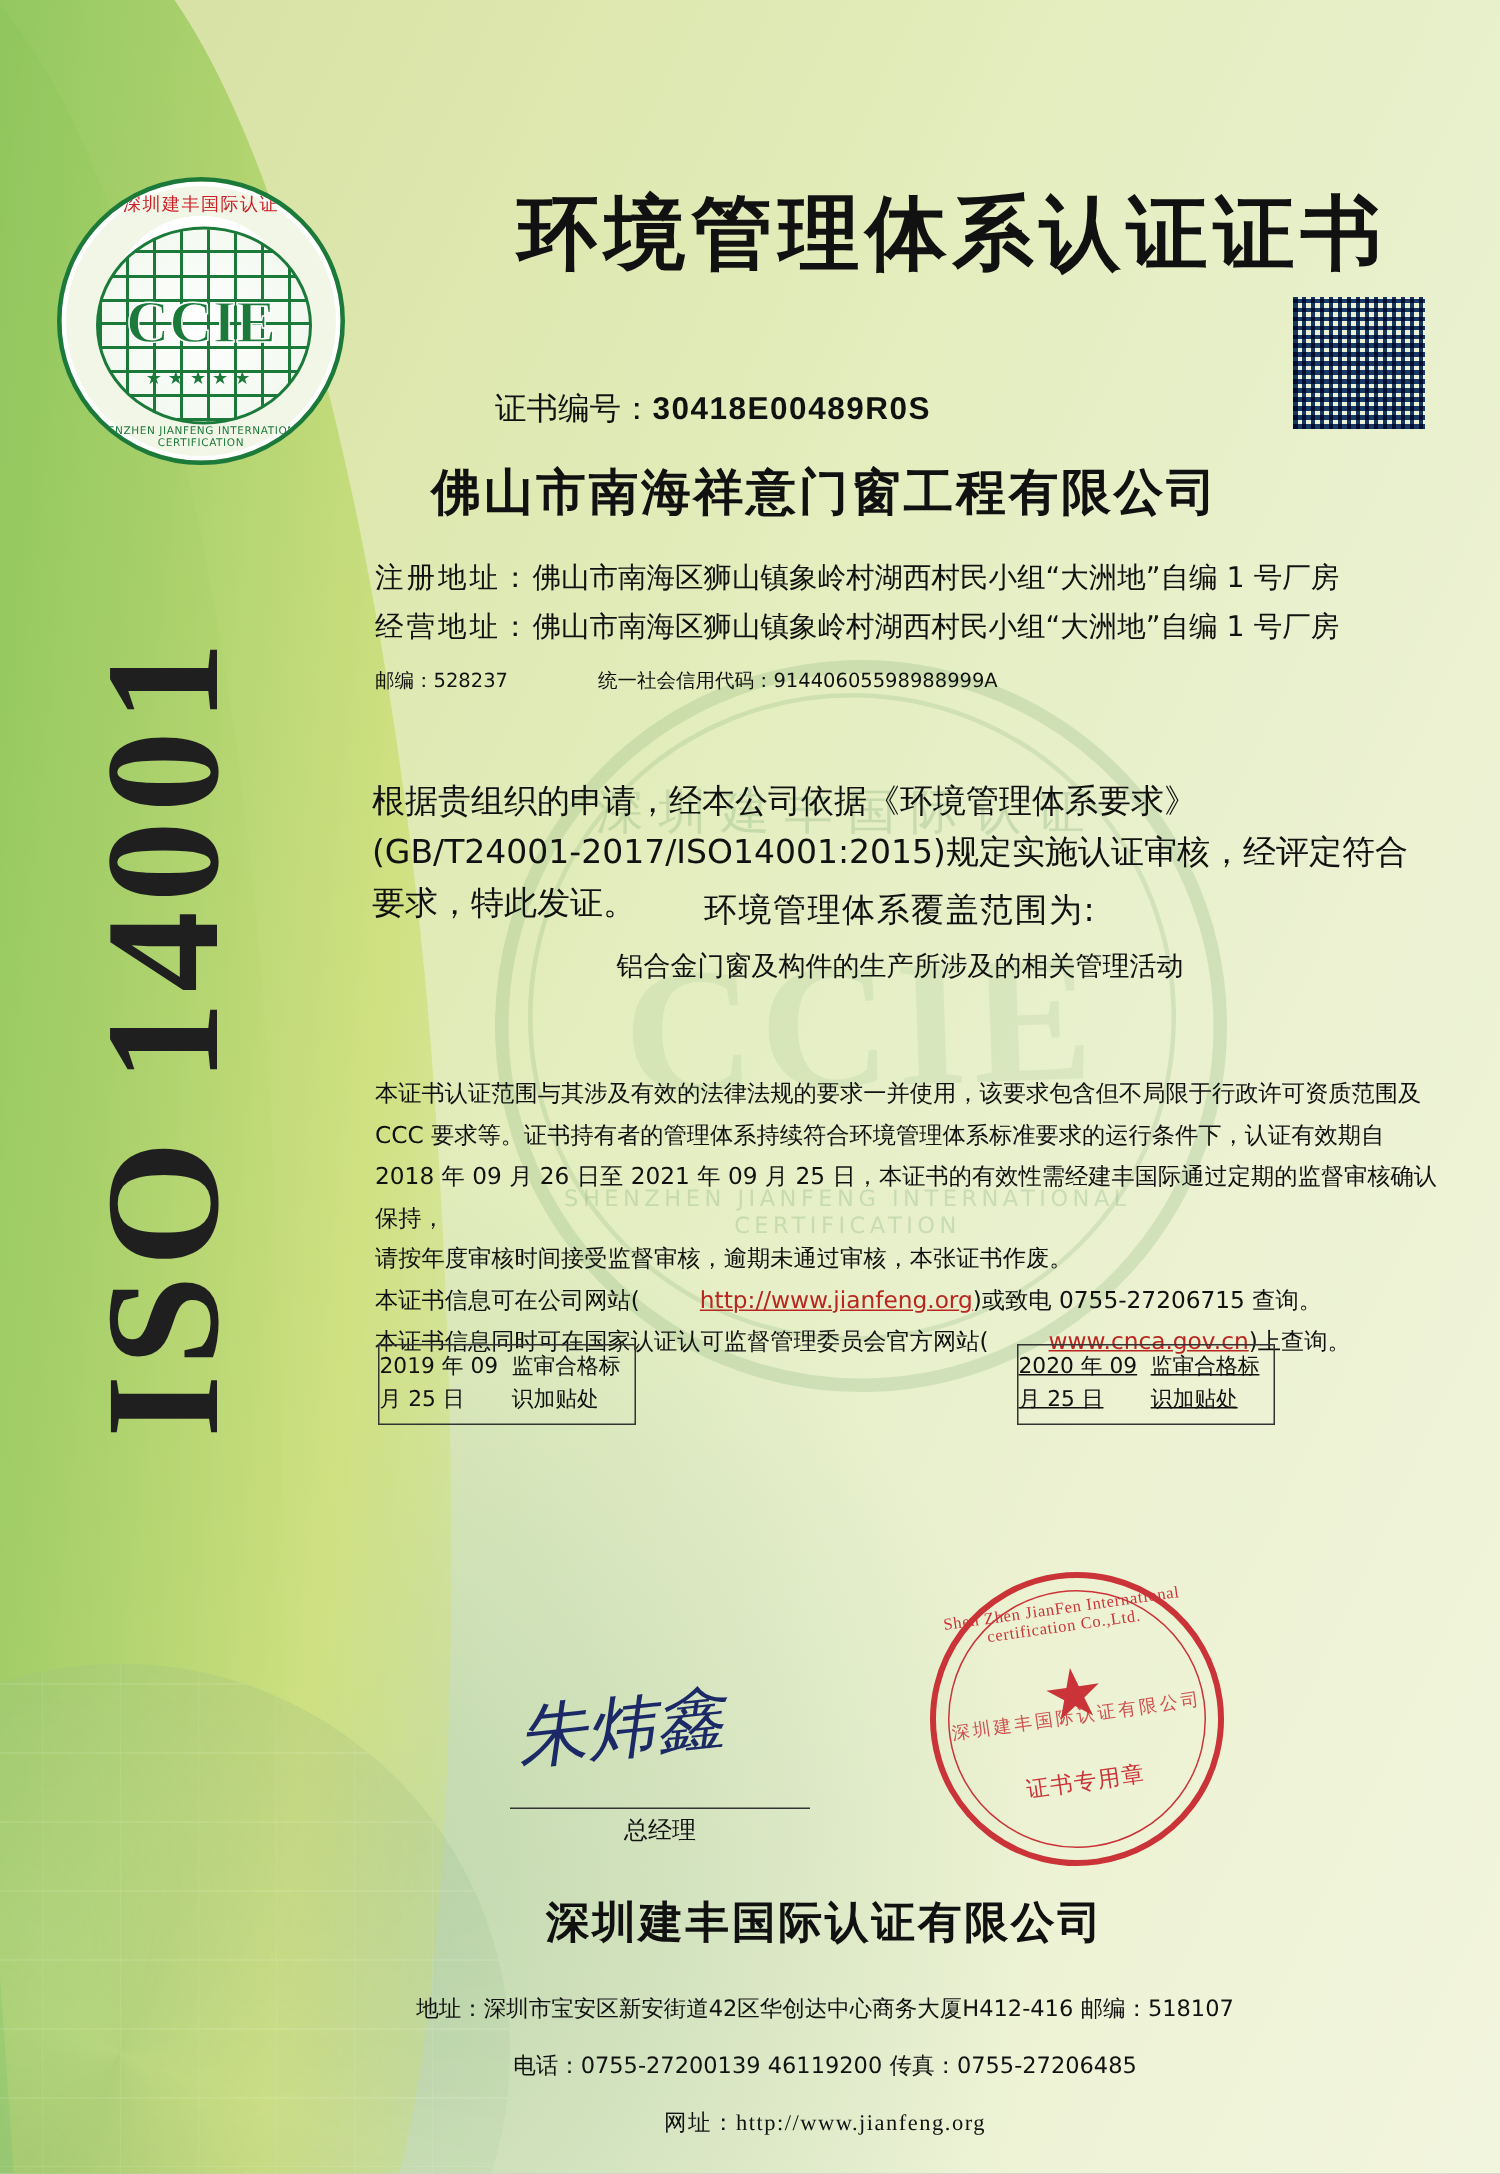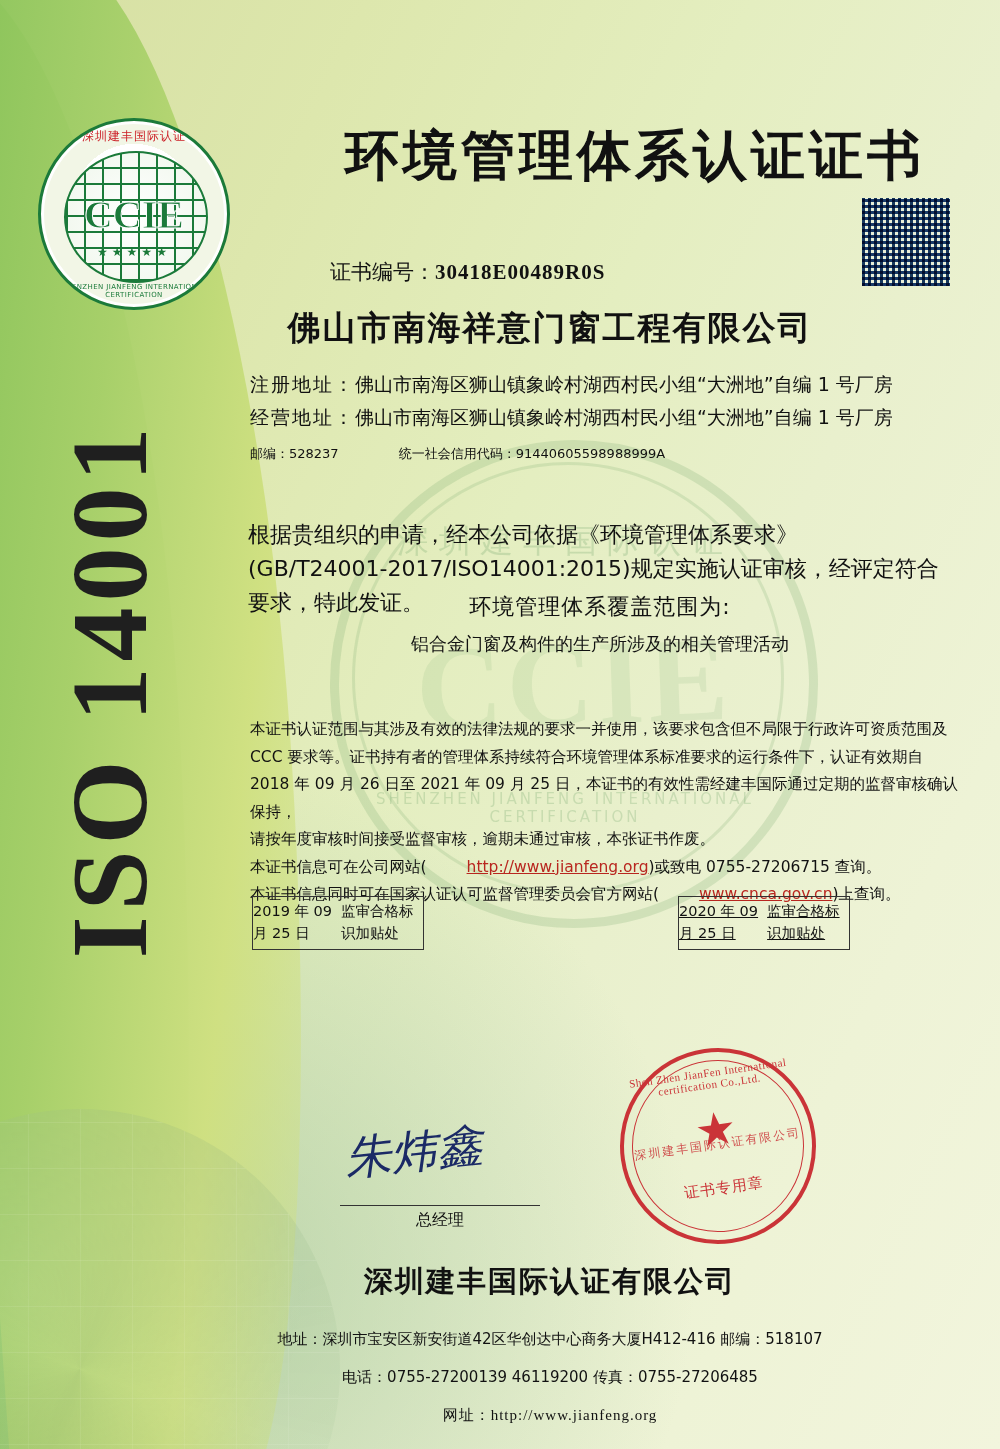--- a/index.html
+++ b/index.html
@@ -129,21 +129,21 @@
     background:
       repeating-linear-gradient(0deg,#173a6b 0 3px,#eef2dd 3px 6px),
       repeating-linear-gradient(90deg,#173a6b 0 3px,rgba(238,242,221,.2) 3px 6px);
     background-blend-mode:multiply;
   }
 
   .cert-no{
     position:absolute;left:330px;top:258px;width:480px;text-align:left;
     font-family:"DejaVu Sans", sans-serif;font-size:21px;color:#111;
   }
-  .cert-no b{font-family:Liberation Serif, serif;letter-spacing:1px;text-align:right;}
+  .cert-no b{font-family:Liberation Sans, sans-serif;letter-spacing:1px;text-align:right;}
 
   .company{
     position:absolute;left:180px;top:306px;width:740px;text-align:center;
     font-family:"DejaVu Sans", sans-serif;font-size:33px;font-weight:bold;color:#111;letter-spacing:2px;
   }
 
   .addr-block{position:absolute;left:250px;top:372px;width:700px;font-family:"DejaVu Sans", sans-serif;font-size:19px;color:#111;}
   .addr-row{margin-bottom:7px;white-space:nowrap;}
   .addr-row .lbl{letter-spacing:2px;}
 

